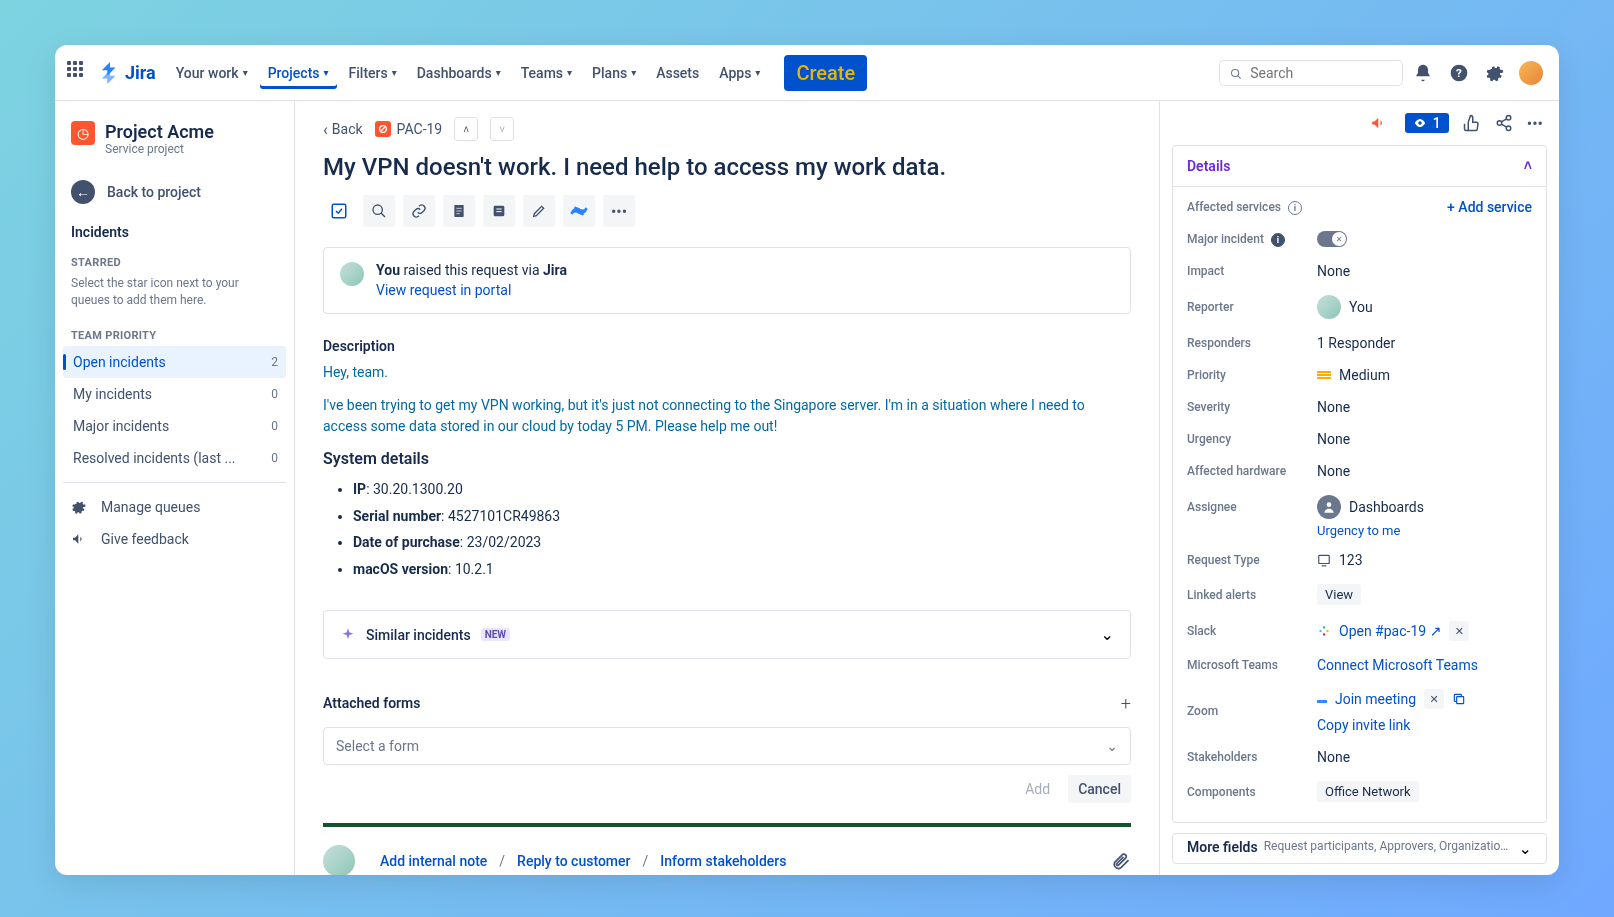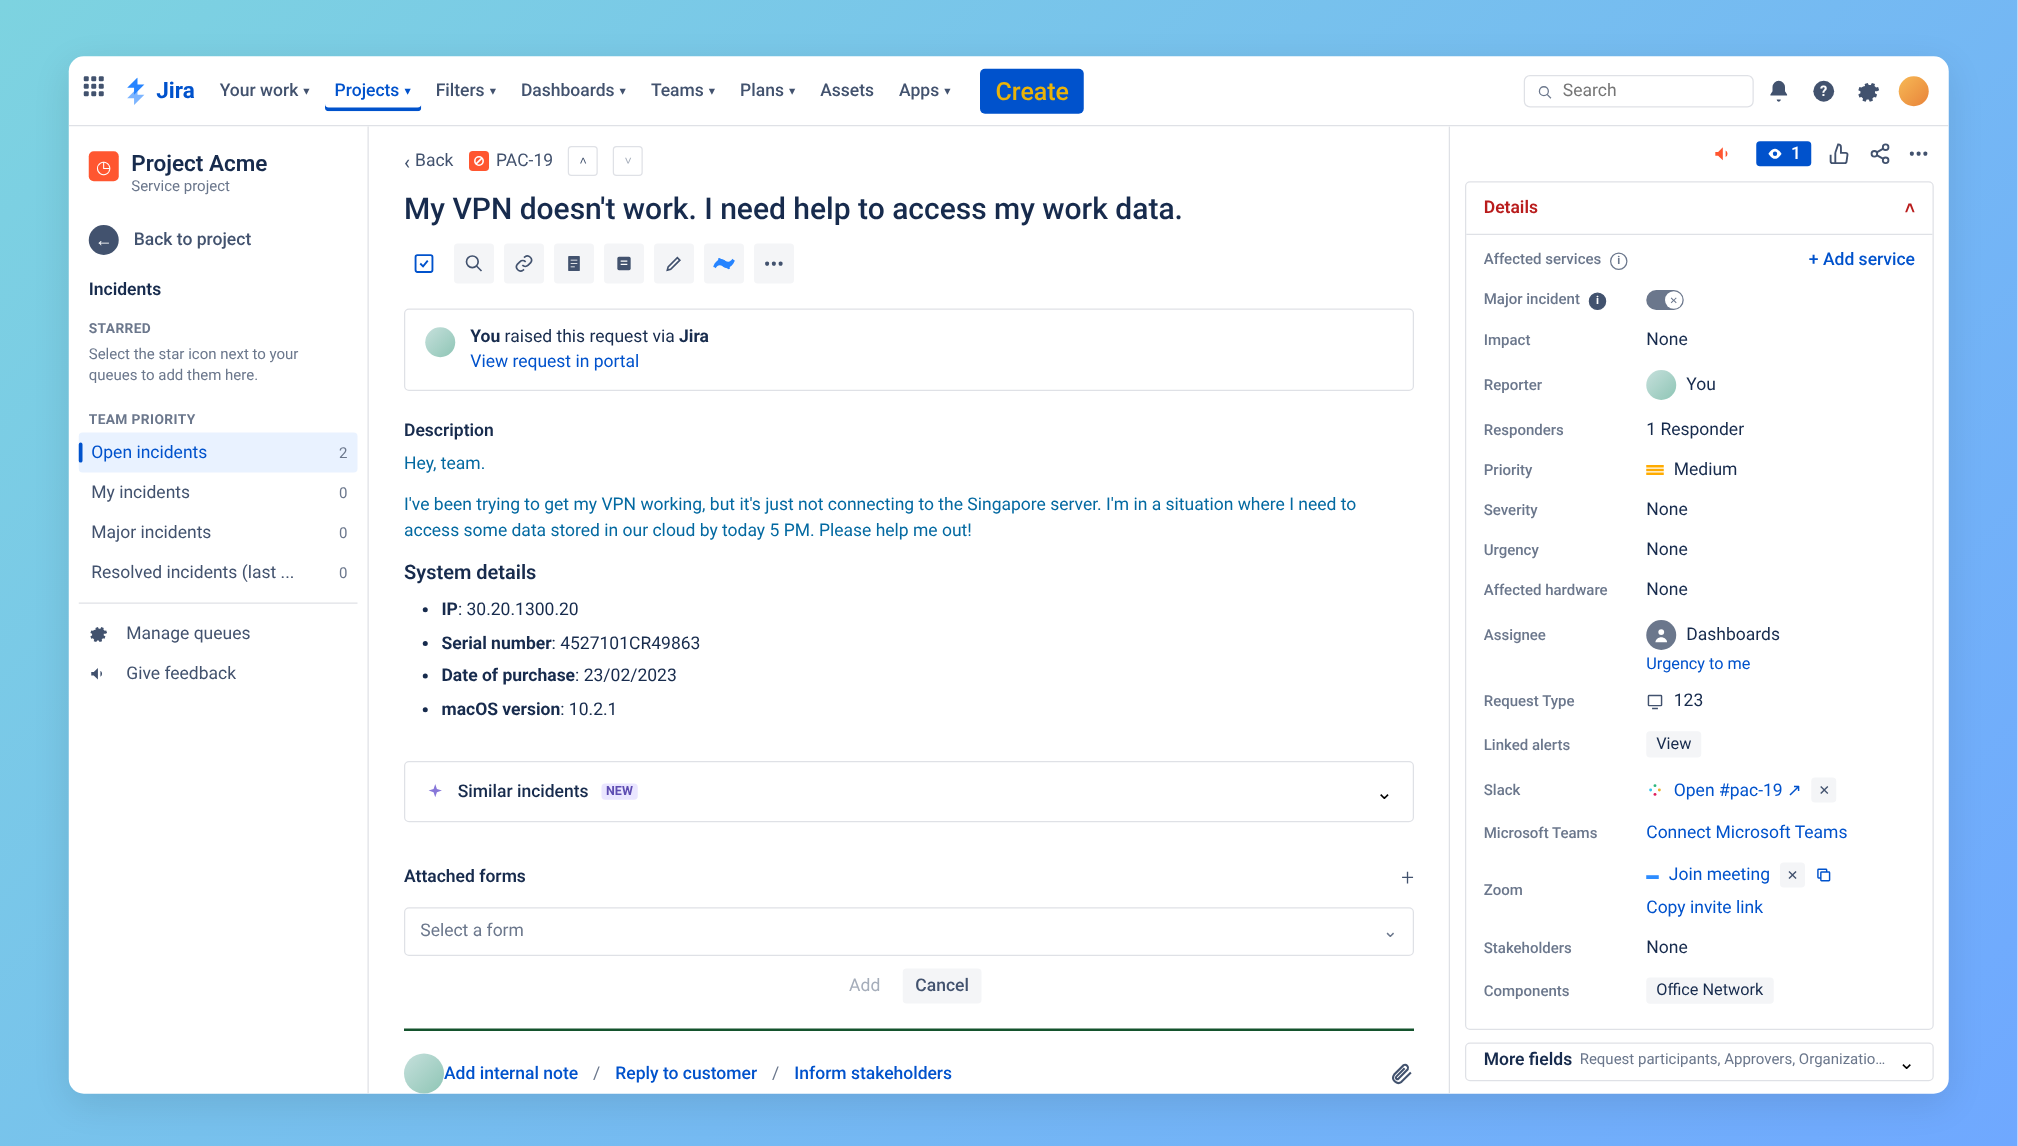--- a/index.html
+++ b/index.html
@@ -54,32 +54,32 @@
 .req-link{color:#0052cc;font-size:14px;cursor:pointer;display:inline-block;margin-top:4px}
 .sect-h{font-size:14px;font-weight:600;color:#172b4d;margin:8px 0}
 .sect-h.big{font-size:16px}
 .desc{font-size:14px;color:#0369a1;line-height:1.5;margin-bottom:12px}
 ul.sysd{list-style:disc;padding-left:30px;font-size:14px;color:#172b4d;line-height:1.9}
 .similar{border:1px solid #dfe1e6;border-radius:4px;padding:14px 16px;display:flex;align-items:center;gap:10px;margin:28px 0;cursor:pointer}
 .similar .title{font-size:14px;color:#172b4d;font-weight:500}
 .badge-new{background:#eae6ff;color:#5e4db2;font-size:10px;font-weight:700;padding:1px 4px;border-radius:3px}
 .similar .sp{flex:1}
 .form-sel{border:1px solid #dfe1e6;border-radius:4px;padding:10px 12px;display:flex;justify-content:space-between;color:#6b778c;font-size:14px;margin-top:8px;cursor:pointer}
-.form-btns{display:flex;justify-content:center;gap:8px;margin-top:10px}
+.form-btns{display:flex;justify-content:flex-end;gap:8px;margin-top:10px}
 .btn-ghost{background:none;border:none;color:#a5adba;font-size:14px;padding:6px 10px;cursor:pointer}
 .btn-cancel{background:#f4f5f7;border:none;color:#42526e;font-size:14px;padding:6px 10px;border-radius:3px;cursor:pointer;font-weight:500}
-.comment-row{display:flex;align-items:center;gap:0;margin-top:20px;border-top:2px solid #14532d;padding-top:18px}
+.comment-row{display:flex;align-items:center;gap:25px;margin-top:20px;border-top:4px solid #14532d;padding-top:18px}
 .cm-av{width:32px;height:32px;border-radius:50%;background:linear-gradient(135deg,#c6e0dc,#8ec5b5)}
 .tabs{display:flex;gap:12px;font-size:14px}
 .tabs a{color:#0052cc;cursor:pointer;font-weight:500}
 .tabs .sep{color:#6b778c}
 .details{width:400px;border-left:1px solid #dfe1e6;overflow-y:auto;display:flex;flex-direction:column}
 .det-actions{display:flex;justify-content:flex-end;align-items:center;gap:14px;padding:10px 16px;color:#42526e}
 .det-panel{border:1px solid #dfe1e6;margin:0 12px;border-radius:4px}
-.det-hdr{display:flex;justify-content:space-between;padding:12px 14px;font-weight:600;color:#b91c1c;font-size:14px;border-bottom:1px solid #dfe1e6;cursor:pointer}
+.det-hdr{display:flex;justify-content:space-between;padding:12px 14px;font-weight:600;color:#6d28d9;font-size:14px;border-bottom:1px solid #dfe1e6;cursor:pointer}
 .det-body{padding:4px 14px 12px}
 .det-row{display:flex;align-items:center;padding:8px 0;font-size:14px}
 .det-label{width:130px;color:#6b778c;font-weight:500;font-size:12px;flex-shrink:0}
 .det-value{color:#172b4d;display:flex;align-items:center;gap:8px;flex-wrap:wrap}
 .add-service{color:#0052cc;font-size:14px;font-weight:500;cursor:pointer}
 .toggle{width:30px;height:16px;background:#6b778c;border-radius:8px;position:relative;cursor:pointer}
 .toggle::after{content:"✕";position:absolute;right:1px;top:1px;width:14px;height:14px;background:#fff;border-radius:50%;font-size:8px;display:flex;align-items:center;justify-content:center;color:#6b778c}
 .prio-ico{width:14px;height:8px;display:flex;flex-direction:column;gap:1px}
 .prio-ico span{height:2px;background:#ffab00}
 .unassigned{width:24px;height:24px;border-radius:50%;background:#6b778c;display:flex;align-items:center;justify-content:center;color:#fff}

